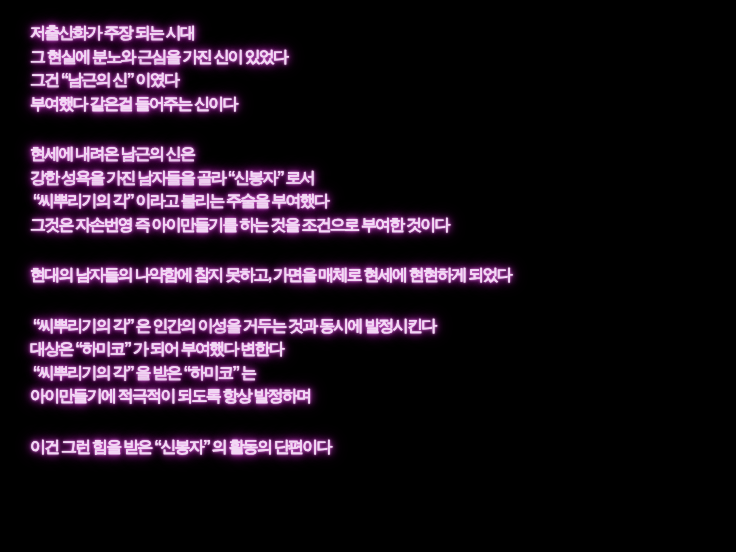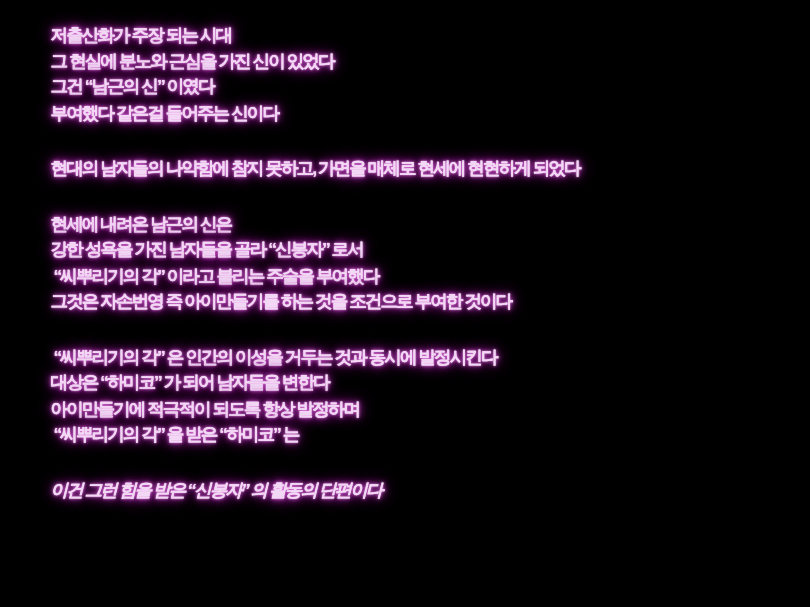--- a/index.html
+++ b/index.html
@@ -11,25 +11,24 @@
     position: relative;
     width: 736px;
     height: 552px;
     background: #000000;
     box-sizing: border-box;
     padding: 21px 8px 0 30px;
     overflow: hidden;
     font-family: "Liberation Sans", sans-serif;
   }
   .para {
-    margin: 0 0 27px 16px;
+    margin: 0 0 27px 0;
   }
   .para:last-child {
     margin-bottom: 0;
-    font-style: italic;
   }
   .line {
     font-weight: bold;
     font-size: 16px;
     line-height: 23.5px;
     letter-spacing: -1.8px;
     color: #f2d8f4;
     white-space: pre;
     text-shadow:
       0 0 1px #ffe6ff,
@@ -45,34 +44,34 @@
 <div class="screen">
 
   <div class="para">
     <div class="line">저출산화가 주장 되는 시대</div>
     <div class="line">그 현실에 분노와 근심을 가진 신이 있었다</div>
     <div class="line">그건 “남근의 신” 이였다</div>
     <div class="line">부여했다 같은걸 들어주는 신이다</div>
   </div>
 
   <div class="para">
-    <div class="line">현대의 남자들의 나약함에 참지 못하고, 가면을 매체로 현세에 현현하게 되었다</div>
-  </div>
-
-  <div class="para">
     <div class="line">현세에 내려온 남근의 신은</div>
     <div class="line">강한 성욕을 가진 남자들을 골라 “신봉자” 로서</div>
     <div class="line"> “씨뿌리기의 각” 이라고 불리는 주술을 부여했다</div>
     <div class="line">그것은 자손번영 즉 아이만들기를 하는 것을 조건으로 부여한 것이다</div>
   </div>
 
   <div class="para">
+    <div class="line">현대의 남자들의 나약함에 참지 못하고, 가면을 매체로 현세에 현현하게 되었다</div>
+  </div>
+
+  <div class="para">
     <div class="line"> “씨뿌리기의 각” 은 인간의 이성을 거두는 것과 동시에 발정시킨다</div>
-    <div class="line">대상은 “하미코” 가 되어 남자들을 변한다</div>
+    <div class="line">대상은 “하미코” 가 되어 부여했다 변한다</div>
+    <div class="line"> “씨뿌리기의 각” 을 받은 “하미코” 는</div>
     <div class="line">아이만들기에 적극적이 되도록 항상 발정하며</div>
-    <div class="line"> “씨뿌리기의 각” 을 받은 “하미코” 는</div>
   </div>
 
   <div class="para">
     <div class="line">이건 그런 힘을 받은 “신봉자” 의 활동의 단편이다</div>
   </div>
 
 </div>
 
 </body></html>

